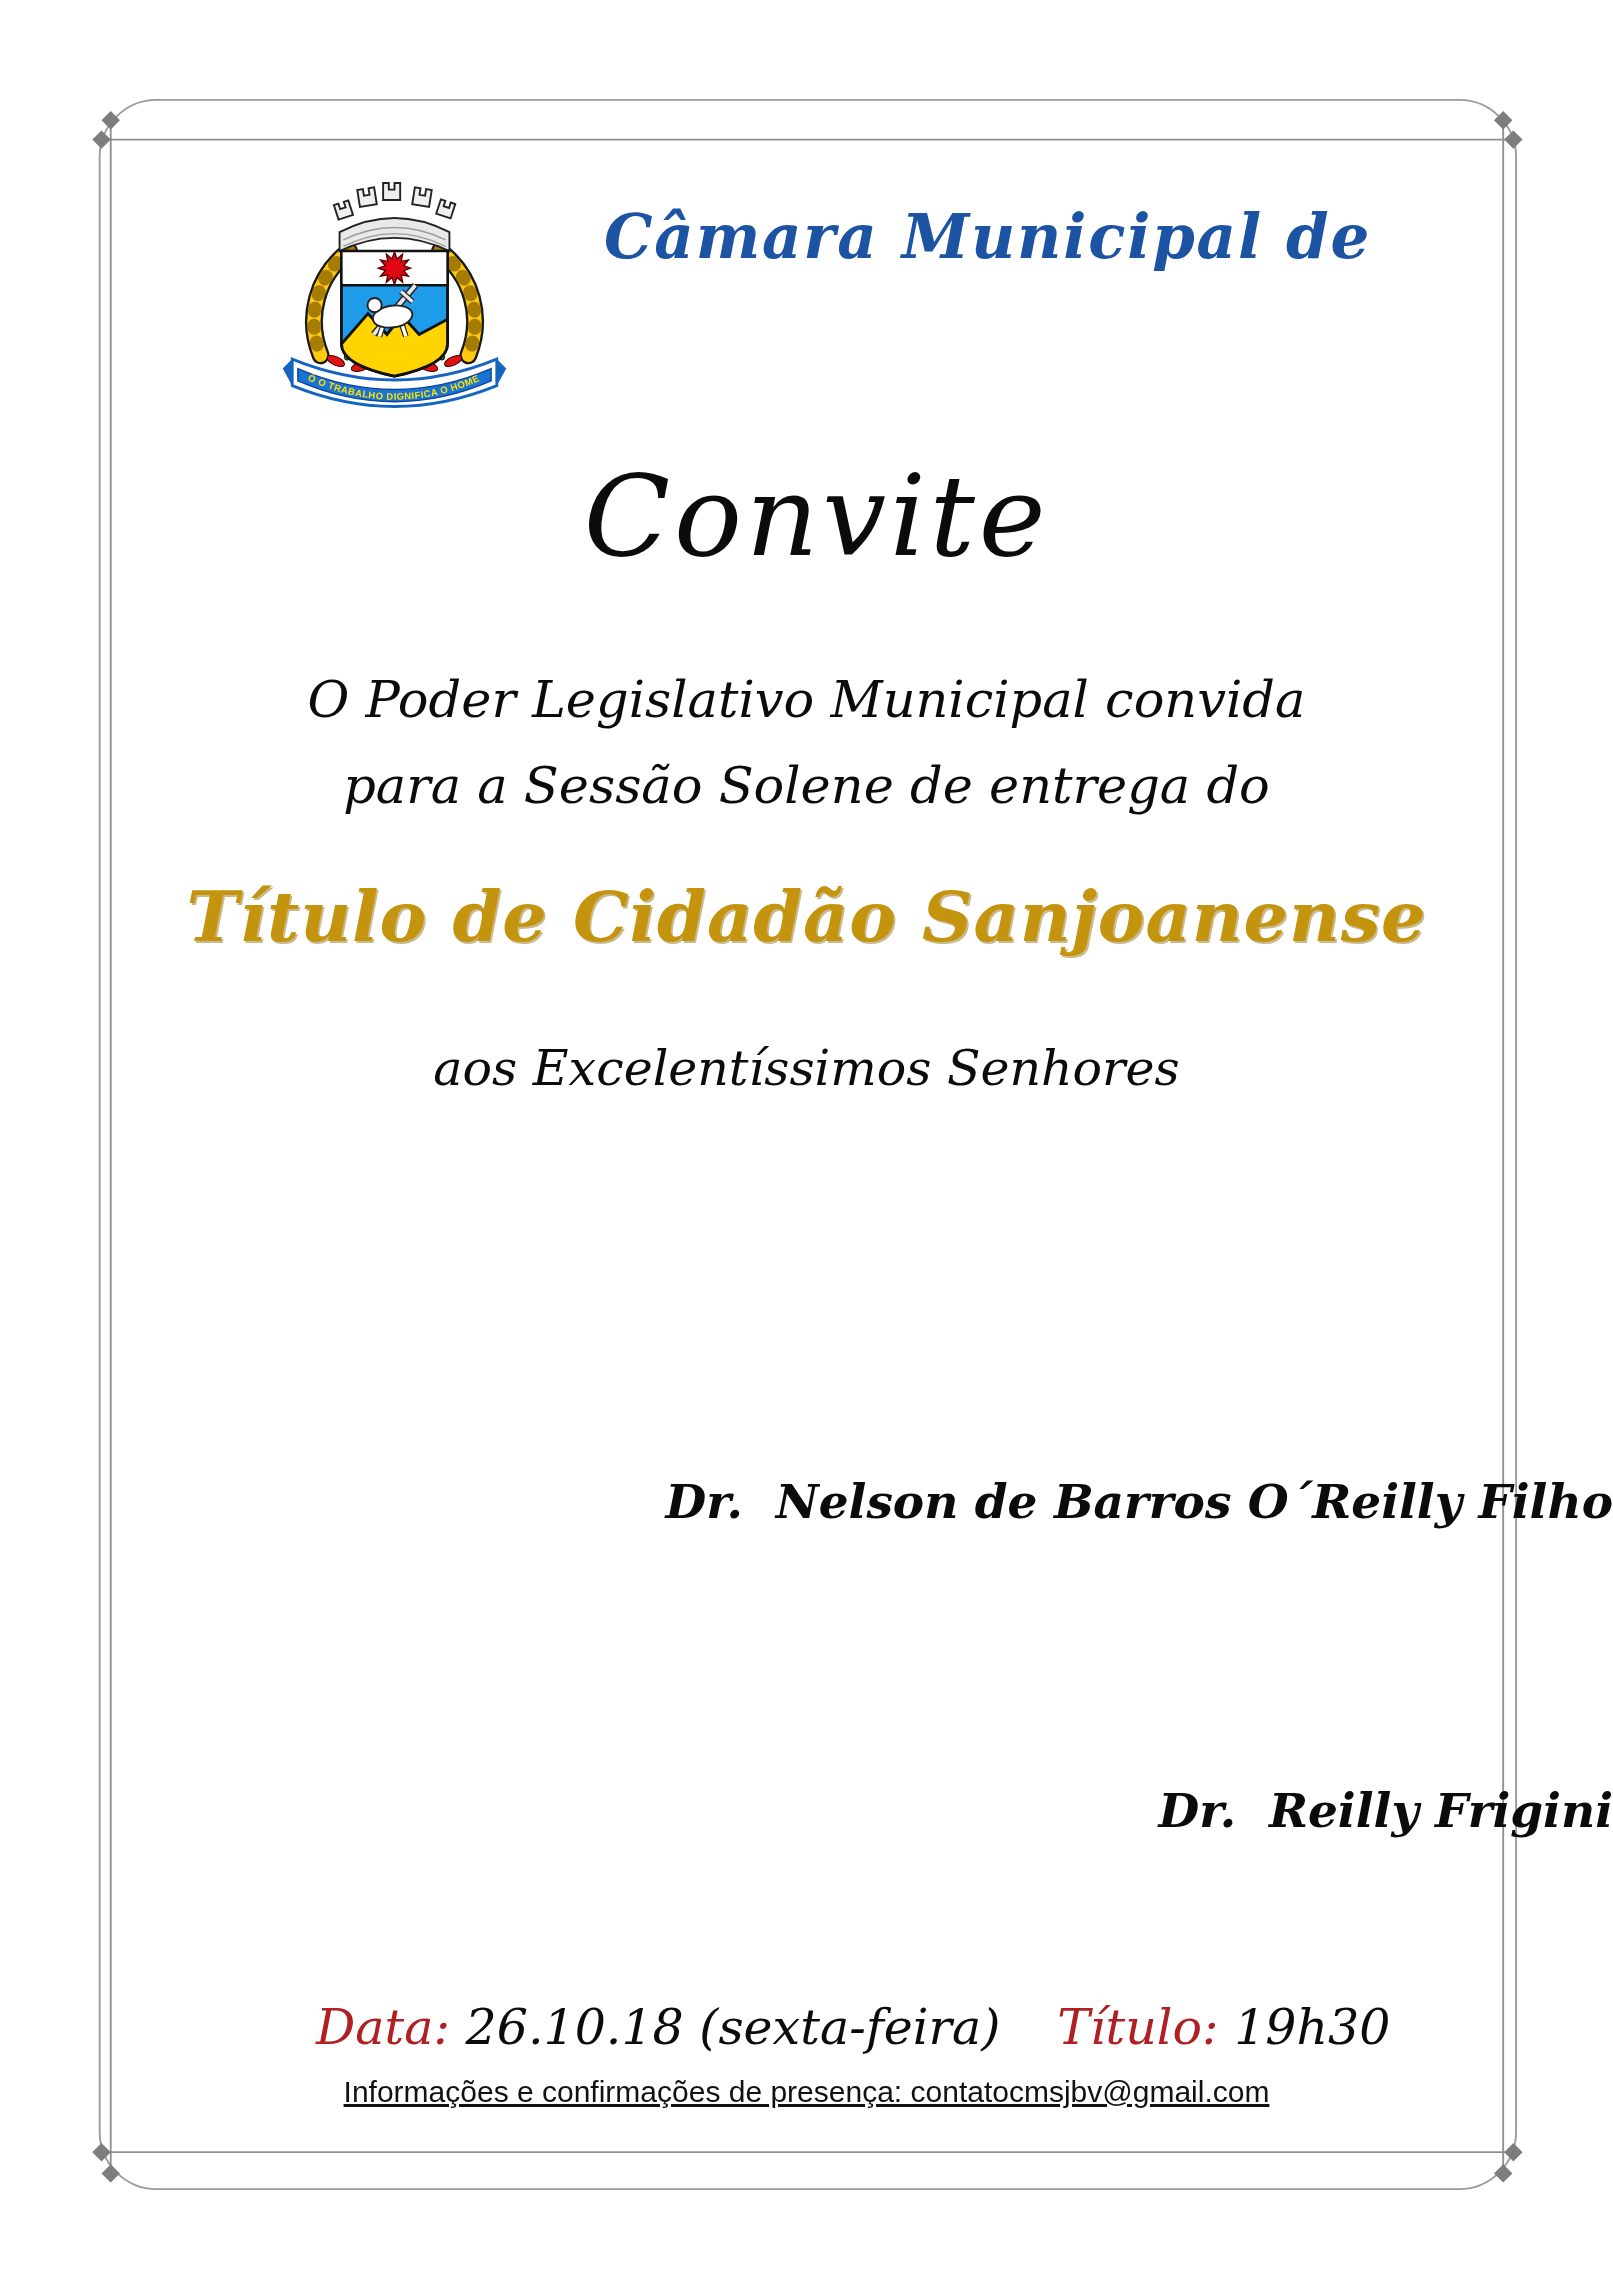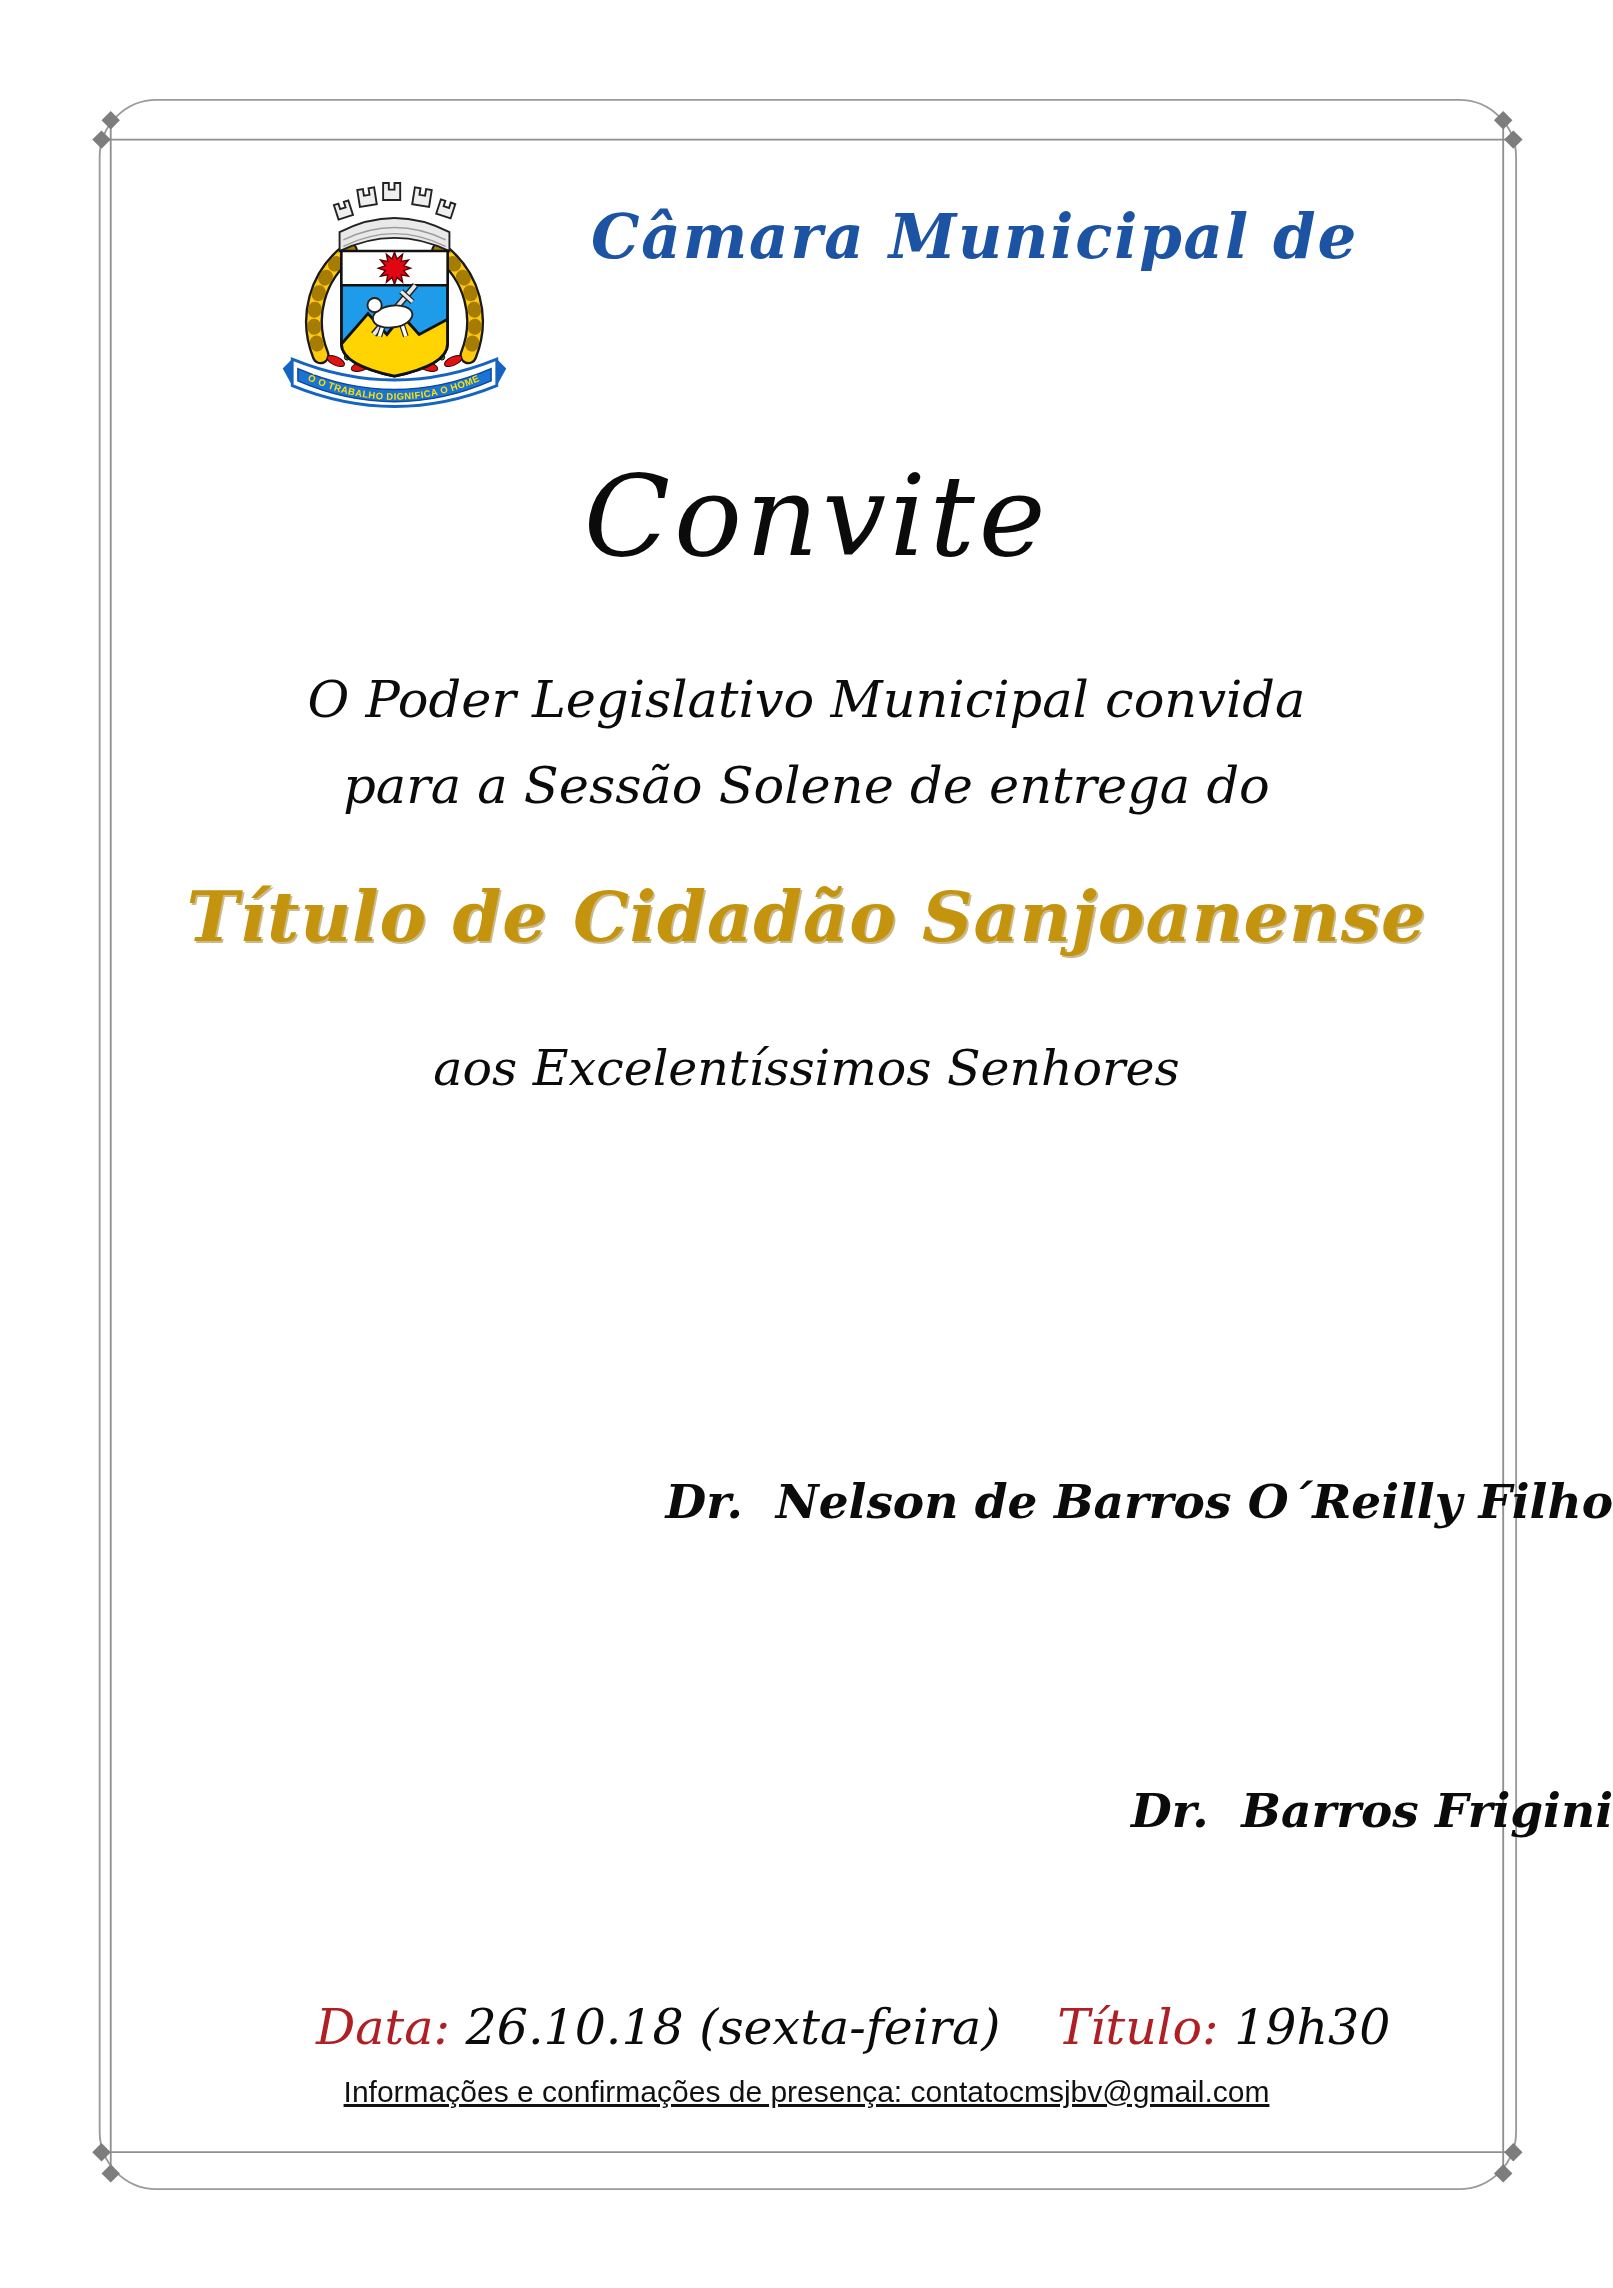--- a/index.html
+++ b/index.html
@@ -8,21 +8,21 @@
   *{margin:0;padding:0;box-sizing:border-box;}
   html,body{background:#ffffff;}
   body{font-family:"DejaVu Serif", serif;}
   .page{
     position:relative;width:1613px;height:2289px;margin:0 auto;background:#fff;overflow:hidden;
   }
   .frame-svg{position:absolute;left:0;top:0;width:100%;height:100%;}
   
   .emblem{position:absolute;left:280px;top:164px;width:229px;height:251px;}
   .org-name{
-    position:absolute;left:591px;top:192px;width:831px;
+    position:absolute;left:604px;top:192px;width:831px;
     font-style:italic;color:var(--blue);
     font-size:61px;line-height:90px;letter-spacing:1.8px;font-weight:bold;
   }
   
   .convite{
     position:absolute;left:0;top:450px;width:100%;text-align:center;padding-left:20px;
     font-style:italic;font-size:113px;color:var(--ink);letter-spacing:3.7px;
   }
   .intro{
     position:absolute;left:0;top:657px;width:100%;text-align:center;
@@ -158,21 +158,21 @@
   <div class="intro">
     <div>O Poder Legislativo Municipal convida</div>
     <div>para a Sessão Solene de entrega do</div>
   </div>
 
   <div class="award-title">Título de Cidadão Sanjoanense</div>
 
   <div class="honorees-intro">aos Excelentíssimos Senhores</div>
   <div class="honorees">
     <div>Dr.  Nelson de Barros O´Reilly Filho</div>
-    <div>Dr.  Barros Frigini</div>
+    <div>Dr.  Reilly Frigini</div>
   </div>
 
   <div class="details">
     <div>
       <span class="lbl">Data:</span><span> 26.10.18 (sexta-feira)</span><span class="gap"></span><span class="lbl">Título:</span><span> 19h30</span>
     </div>
     
     
   </div>
 

